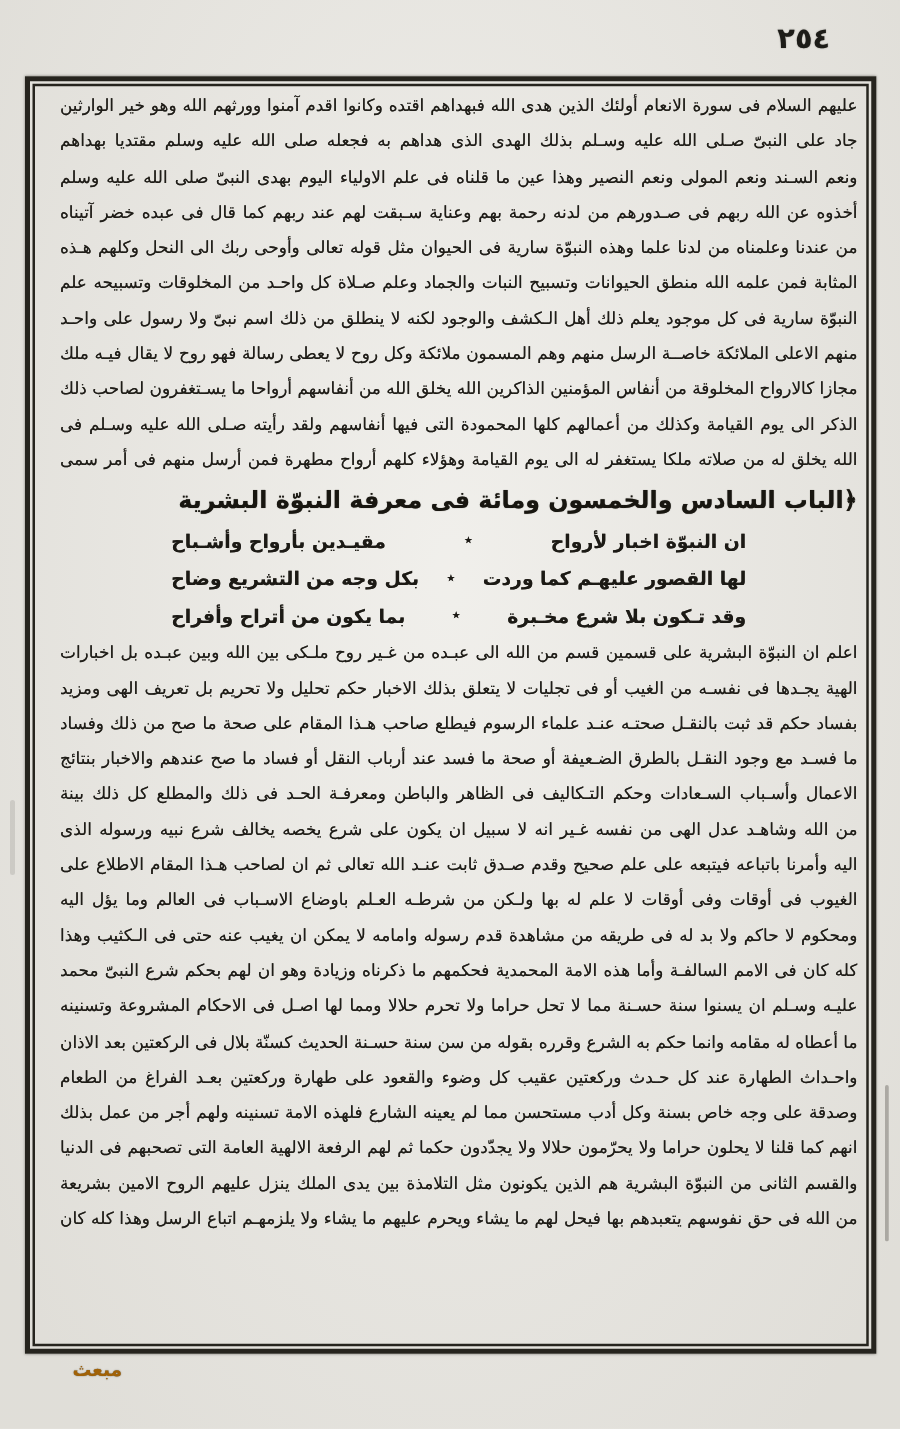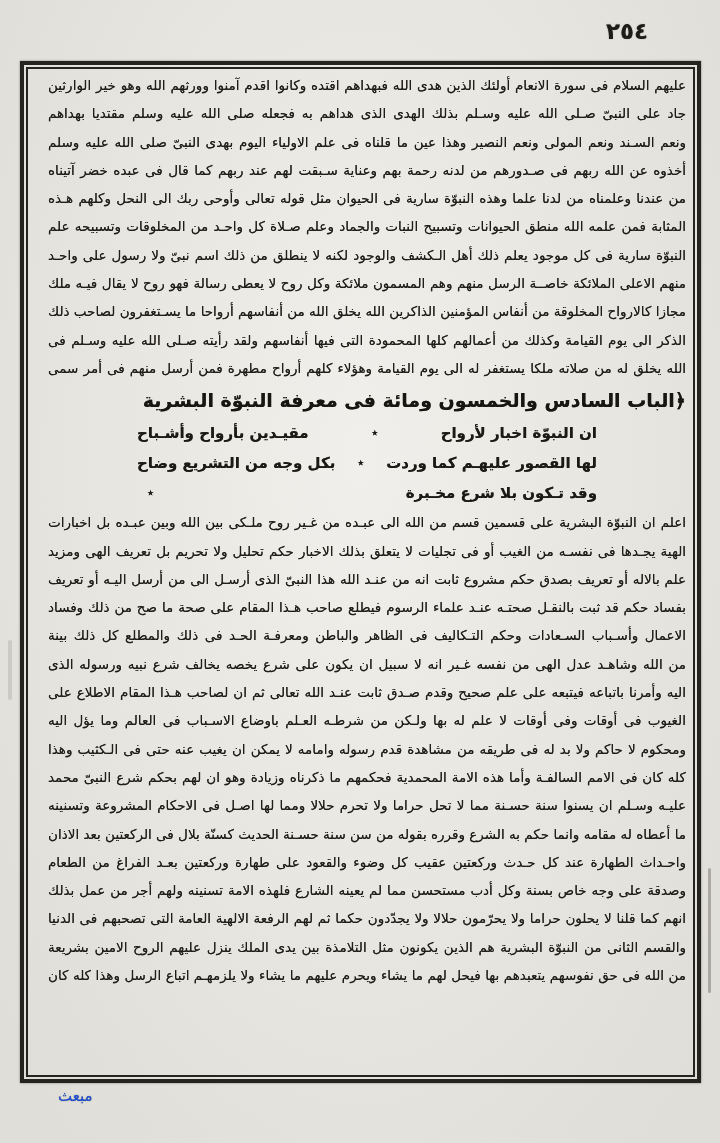--- a/index.html
+++ b/index.html
@@ -10,21 +10,21 @@
     position: relative;
     background:
       radial-gradient(ellipse at 50% 40%, rgba(255,255,255,0.35), rgba(0,0,0,0.04) 90%),
       #e9e7e1;
     font-family: "DejaVu Sans", sans-serif;
     color: #23211c;
     overflow: hidden;
   }
   .page-number {
     position: absolute;
-    top: 18px; right: 72px;
+    top: 18px; right: 56px;
     font-size: 23px;
     font-weight: bold;
     letter-spacing: 1px;
     color: #1d1c18;
     text-shadow: 0 0 1px rgba(30,28,22,0.6);
     text-align: right;
   }
   .frame-outer {
     position: absolute;
     left: 20px; top: 61px;
@@ -83,22 +83,22 @@
   }
   .verse .sep {
     font-size: 13px;
     padding: 0 10px;
     align-self: center;
   }
   .catchword {
     position: absolute;
     left: 58px; top: 1087px;
     font-size: 15px;
-    font-weight: normal;
-    color: #1d4ed8;
+    font-weight: bold;
+    color: #a16207;
     text-shadow: 0 0 1px rgba(40,38,30,0.7);
     direction: rtl;
   }
   .edge-streak {
     position: absolute;
     right: 9px; top: 868px;
     width: 3px; height: 125px;
     background: rgba(45,43,36,0.30);
     border-radius: 2px;
   }
@@ -142,28 +142,29 @@
           <span>مقيـدين بأرواح وأشـباح</span>
         </div>
         <div class="verse">
           <span>لها القصور عليهـم كما وردت</span>
           <span class="sep">٭</span>
           <span>بكل وجه من التشريع وضاح</span>
         </div>
         <div class="verse">
           <span>وقد تـكون بلا شرع مخـبرة</span>
           <span class="sep">٭</span>
+          <span>بما يكون من أتراح وأفراح</span>
         </div>
       </div>
 
       <div>
         <div class="tline">اعلم ان النبوّة البشرية على قسمين قسم من الله الى عبـده من غـير روح ملـكى بين الله وبين عبـده بل اخبارات</div>
         <div class="tline">الهية يجـدها فى نفسـه من الغيب أو فى تجليات لا يتعلق بذلك الاخبار حكم تحليل ولا تحريم بل تعريف الهى ومزيد</div>
-        <div class="tline">علم بالاله أو تعريف بصدق حكم مشروع ثابت انه من عنـد الله هذا النبىّ الذى أرسـل الى من أرسل اليـه أو تعريف</div>
         <div class="tline">بفساد حكم قد ثبت بالنقـل صحتـه عنـد علماء الرسوم فيطلع صاحب هـذا المقام على صحة ما صح من ذلك وفساد</div>
+        <div class="tline">ما فسـد مع وجود النقـل بالطرق الضـعيفة أو صحة ما فسد عند أرباب النقل أو فساد ما صح عندهم والاخبار بنتائج</div>
         <div class="tline">الاعمال وأسـباب السـعادات وحكم التـكاليف فى الظاهر والباطن ومعرفـة الحـد فى ذلك والمطلع كل ذلك بينة</div>
         <div class="tline">من الله وشاهـد عدل الهى من نفسه غـير انه لا سبيل ان يكون على شرع يخصه يخالف شرع نبيه ورسوله الذى أرسل</div>
         <div class="tline">اليه وأمرنا باتباعه فيتبعه على علم صحيح وقدم صـدق ثابت عنـد الله تعالى ثم ان لصاحب هـذا المقام الاطلاع على</div>
         <div class="tline">الغيوب فى أوقات وفى أوقات لا علم له بها ولـكن من شرطـه العـلم باوضاع الاسـباب فى العالم وما يؤل اليه الواقف</div>
         <div class="tline">ومحكوم لا حاكم ولا بد له فى طريقه من مشاهدة قدم رسوله وامامه لا يمكن ان يغيب عنه حتى فى الـكثيب وهذا</div>
         <div class="tline">كله كان فى الامم السالفـة وأما هذه الامة المحمدية فحكمهم ما ذكرناه وزيادة وهو ان لهم بحكم شرع النبىّ محمد صلى الله</div>
         <div class="tline">عليـه وسـلم ان يسنوا سنة حسـنة مما لا تحل حراما ولا تحرم حلالا ومما لها اصـل فى الاحكام المشروعة وتسنينه اياها</div>
         <div class="tline">ما أعطاه له مقامه وانما حكم به الشرع وقرره بقوله من سن سنة حسـنة الحديث كسنّة بلال فى الركعتين بعد الاذان</div>
         <div class="tline">واحـداث الطهارة عند كل حـدث وركعتين عقيب كل وضوء والقعود على طهارة وركعتين بعـد الفراغ من الطعام</div>
         <div class="tline">وصدقة على وجه خاص بسنة وكل أدب مستحسن مما لم يعينه الشارع فلهذه الامة تسنينه ولهم أجر من عمل بذلك غير</div>

